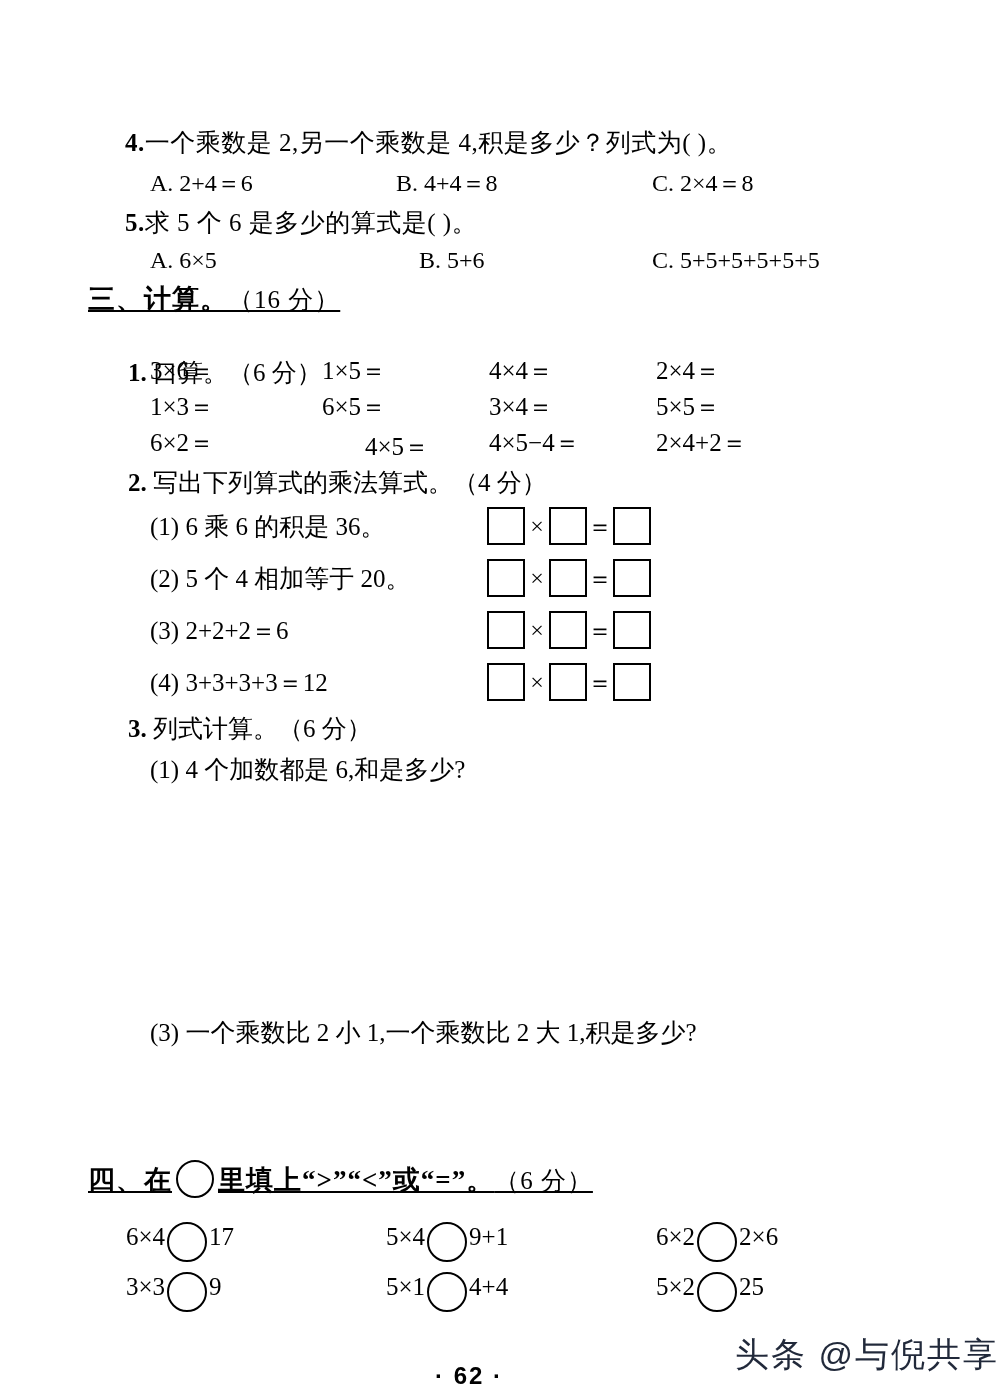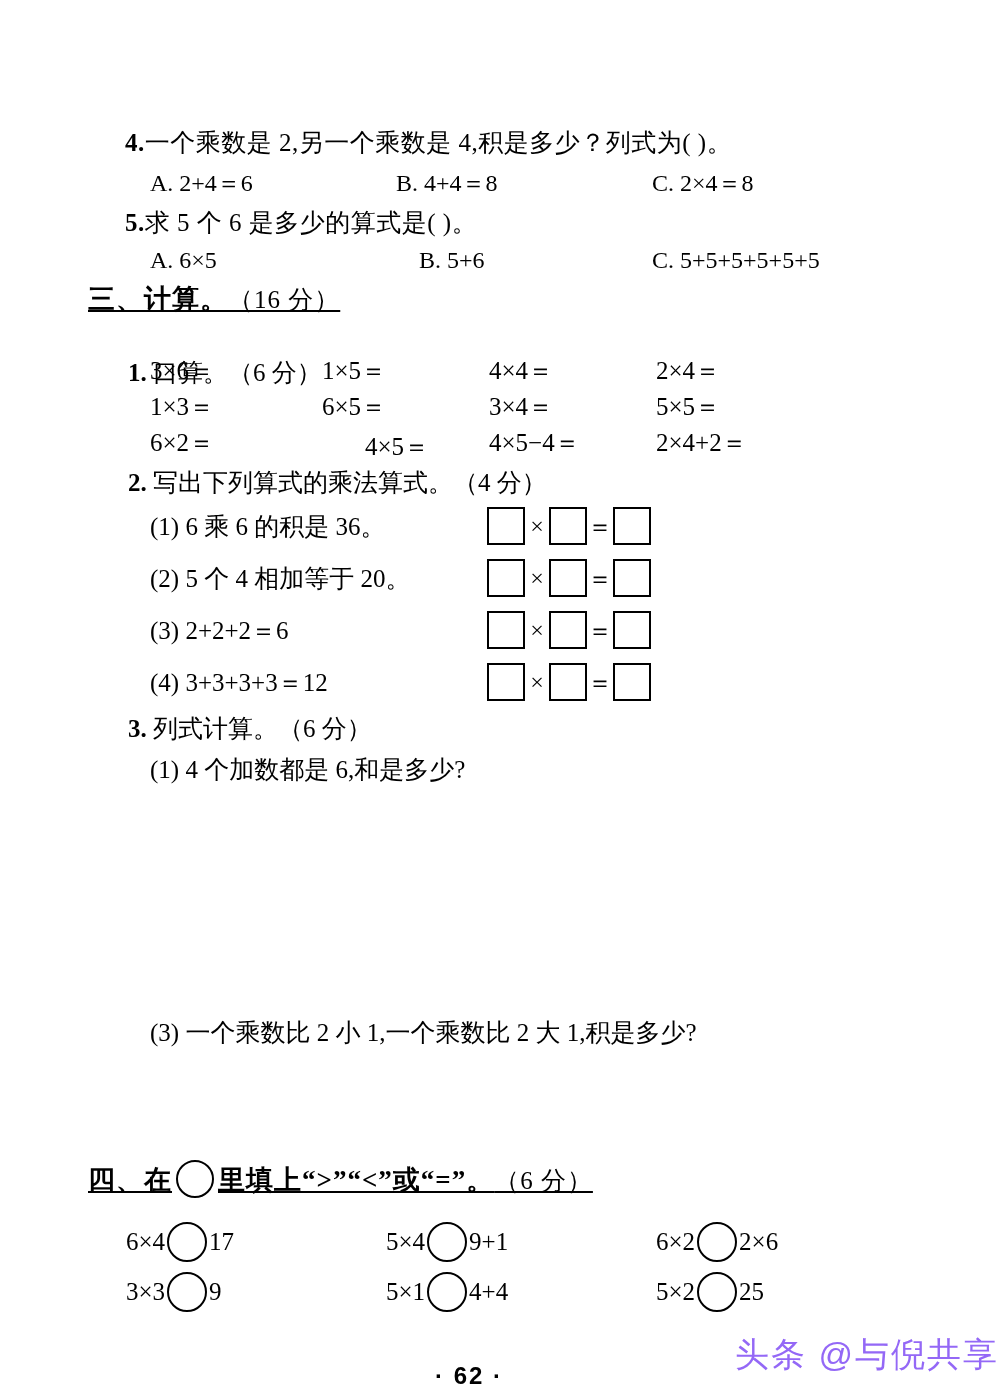--- a/index.html
+++ b/index.html
@@ -81,21 +81,20 @@
     text-align: center;
     display: inline-block;
     font-family: "Liberation Serif", serif;
   }
   .opsym.eq { font-size: 25px; width: 26px; }
 
   
   .cmp {
     position: absolute;
     display: flex;
-    align-items: center;
     font-size: 25px;
     line-height: 30px;
   }
   .cmp .lhs { display: inline-block; }
   .cmp .rhs { display: inline-block; }
   .circ {
     width: 40px;
     height: 40px;
     border: 2px solid #000;
     border-radius: 50%;
@@ -117,21 +116,21 @@
     position: absolute;
     font-size: 24px;
     font-weight: bold;
     font-family: "Liberation Sans", sans-serif;
     letter-spacing: 2px;
   }
   .watermark {
     position: absolute;
     font-size: 34px;
     font-family: "Liberation Sans", sans-serif;
-    color: #8b5cf6;
+    color: #0f172a;
     letter-spacing: 2px;
     opacity: 0.92;
   }
 </style>
 </head>
 <body>
 
 <div id="page">
 
   <div class="abs stem" style="left:125px; top:128px;">

